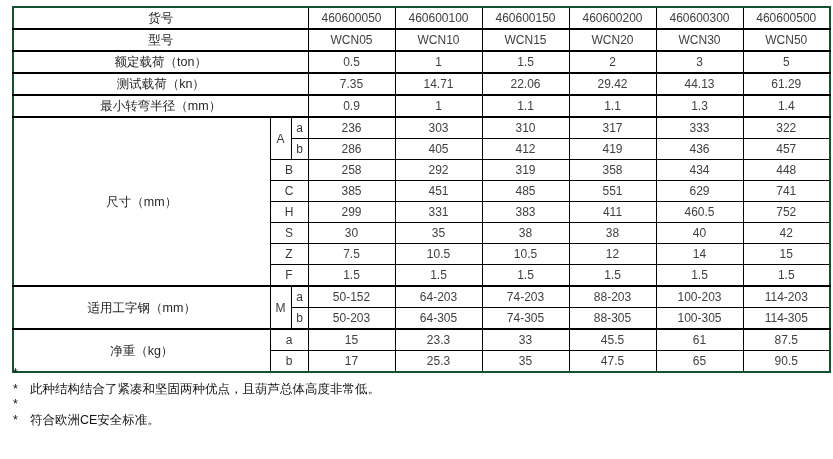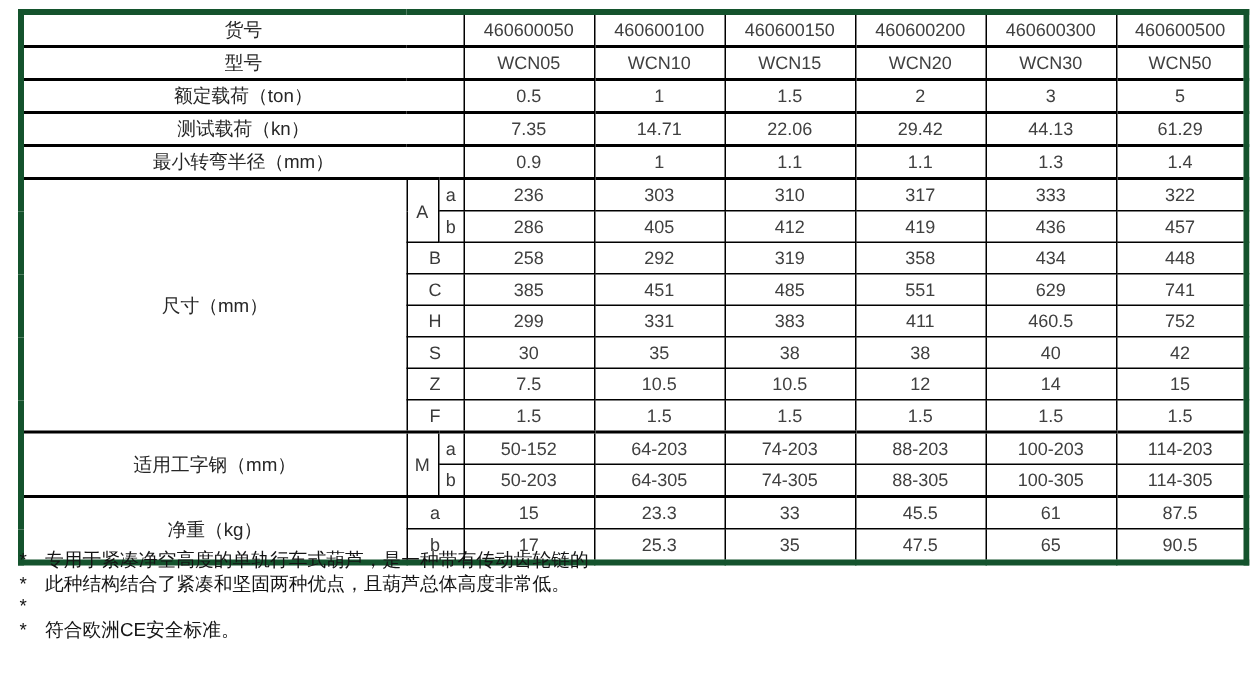--- a/index.html
+++ b/index.html
@@ -2,21 +2,21 @@
 <html><head>
 <meta charset="utf-8">
 <style>
   * { margin:0; padding:0; box-sizing:border-box; }
   html, body { width:833px; height:459px; background:#ffffff; overflow:hidden; }
   body { position:relative; font-family:"Liberation Sans","DejaVu Sans",sans-serif; }
 
   .spec-table {
     position:absolute; left:12px; top:6px;
     border-collapse:collapse; table-layout:fixed;
-    border:4px solid #14532d;
+    border:2px solid #14532d;
   }
   .spec-table td {
     border:1px solid #000000;
     height:20px; line-height:20px;
     text-align:center; vertical-align:middle;
     font-size:12px; color:#404040;
     padding:0 2px; white-space:nowrap; overflow:hidden;
   }
   .spec-table td.lab { color:#262626; font-size:12.5px; }
   .spec-table td.sub { color:#3a3a3a; }
@@ -207,21 +207,20 @@
       <td>65</td>
       <td>90.5</td>
     </tr>
   </tbody>
 </table>
 
 <div class="footnotes">
   <div class="fn">
     <span class="fn-star">*</span>
     <div class="fn-lines">
-      <div>专用于紧凑净空高度的单轨行车式葫芦，是一种带有传动齿轮链的</div>
     </div>
   </div>
   <div class="fn">
     <span class="fn-star">*</span>
     <div class="fn-lines">
       <div>此种结构结合了紧凑和坚固两种优点，且葫芦总体高度非常低。</div>
     </div>
   </div>
   <div class="fn">
     <span class="fn-star">*</span>

